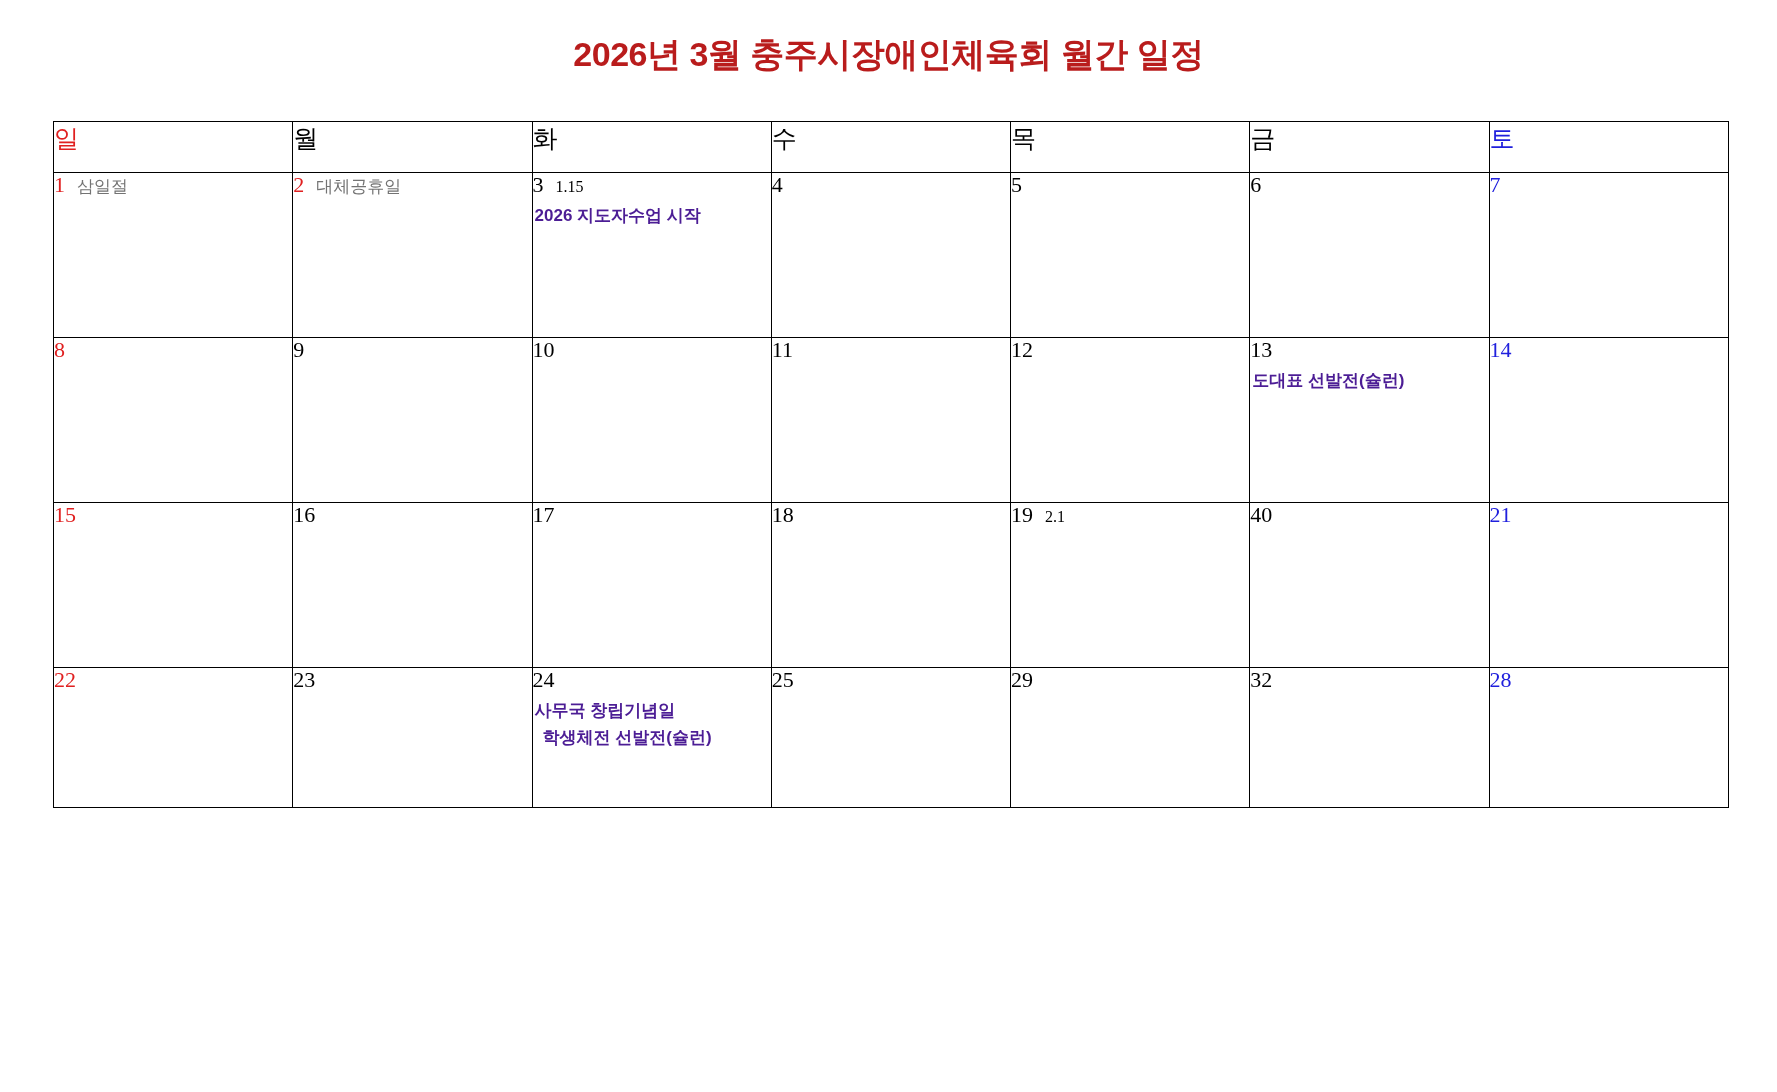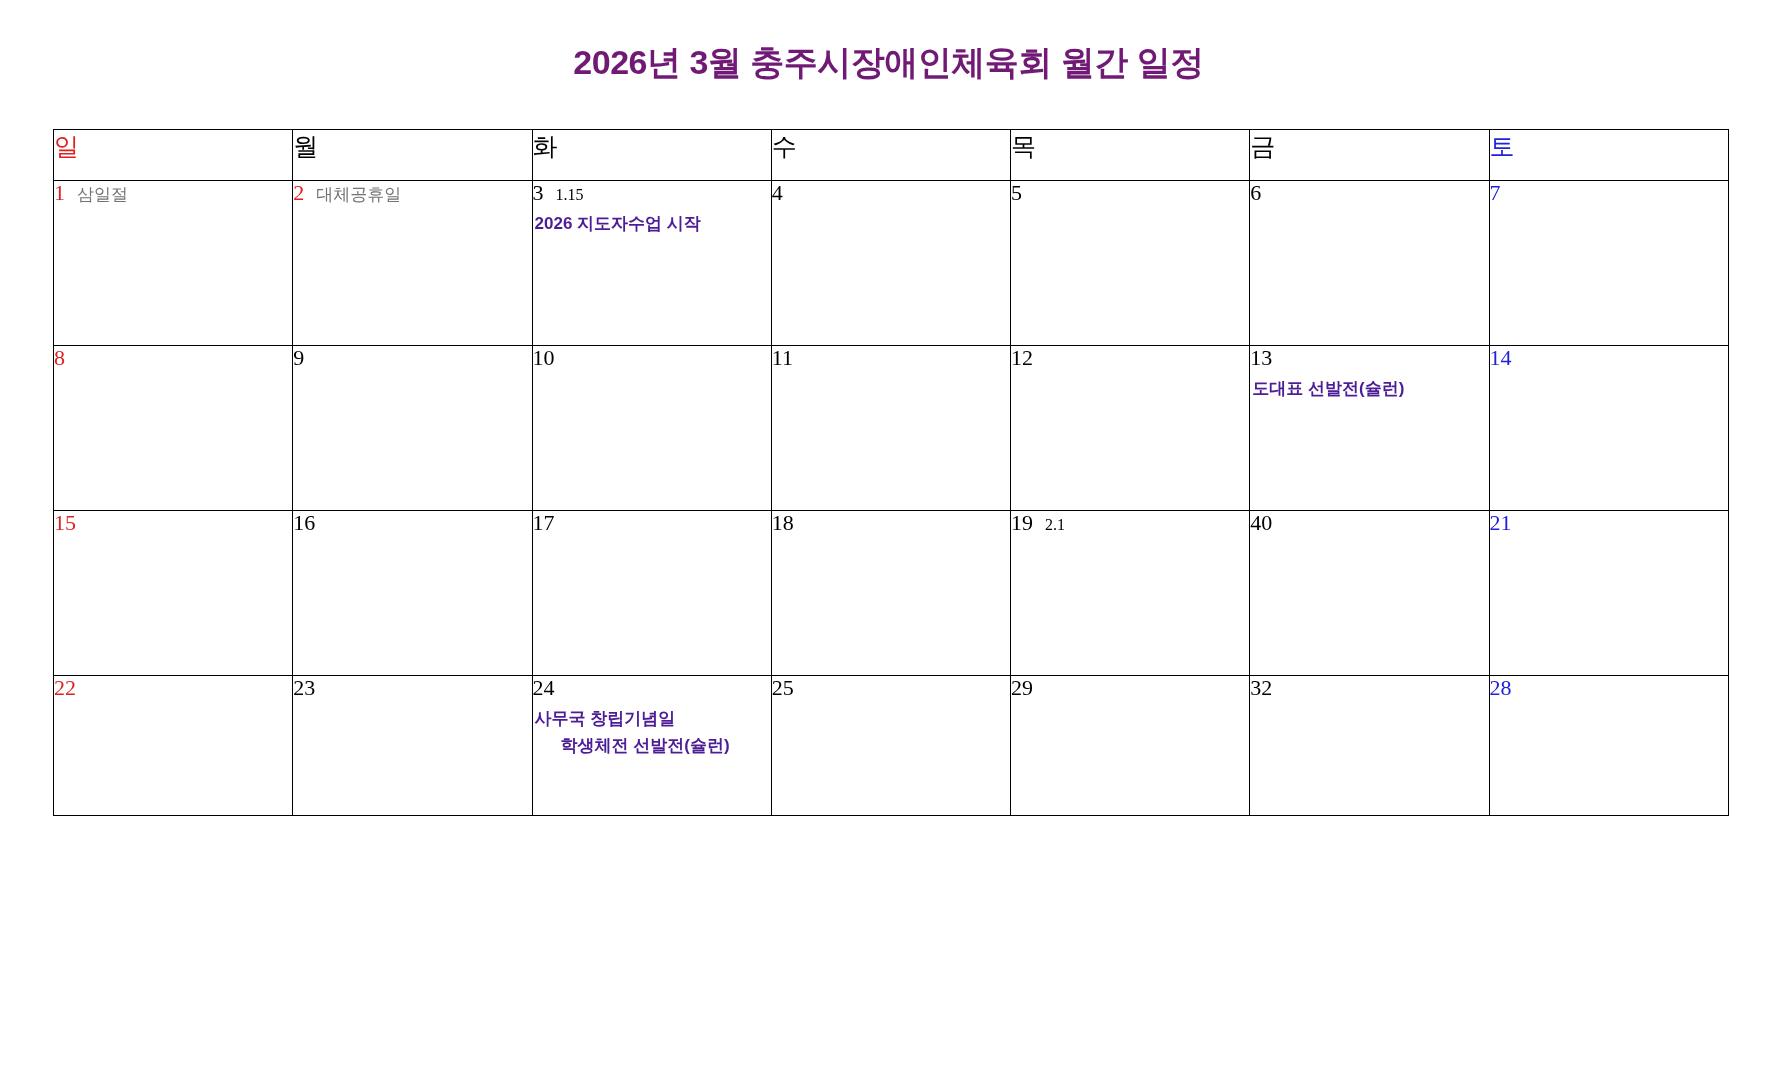--- a/index.html
+++ b/index.html
@@ -21,22 +21,22 @@
     box-sizing: border-box;
   }
   .title {
     text-align: center;
     font-family: "Liberation Sans", sans-serif;
     font-weight: bold;
     font-size: 34px;
     letter-spacing: -0.5px;
     padding-top: 24px;
     padding-bottom: 0;
-    margin: 16px;
-    color: #701a75;
+    margin: 8px;
+    color: #b91c1c;
   }
   .cal-wrap {
     position: absolute;
     left: 53px;
     top: 113px;
     width: 1675px;
   }
   table.calendar {
     border-collapse: collapse;
     table-layout: fixed;
@@ -103,21 +103,21 @@
   }
   .event {
     font-size: 17px;
     font-family: "Liberation Sans", sans-serif;
     font-weight: bold;
     color: #4c1d95;
     line-height: 1.55;
     padding-left: 2px;
     white-space: nowrap;
   }
-  .event.indent { padding-left: 28px; }
+  .event.indent { padding-left: 10px; }
   td.empty { background: #ffffff; }
 </style>
 </head>
 <body>
 
 <div class="page">
 
   <h1 class="title">2026년 3월 충주시장애인체육회 월간 일정</h1>
 
   <div class="cal-wrap">

